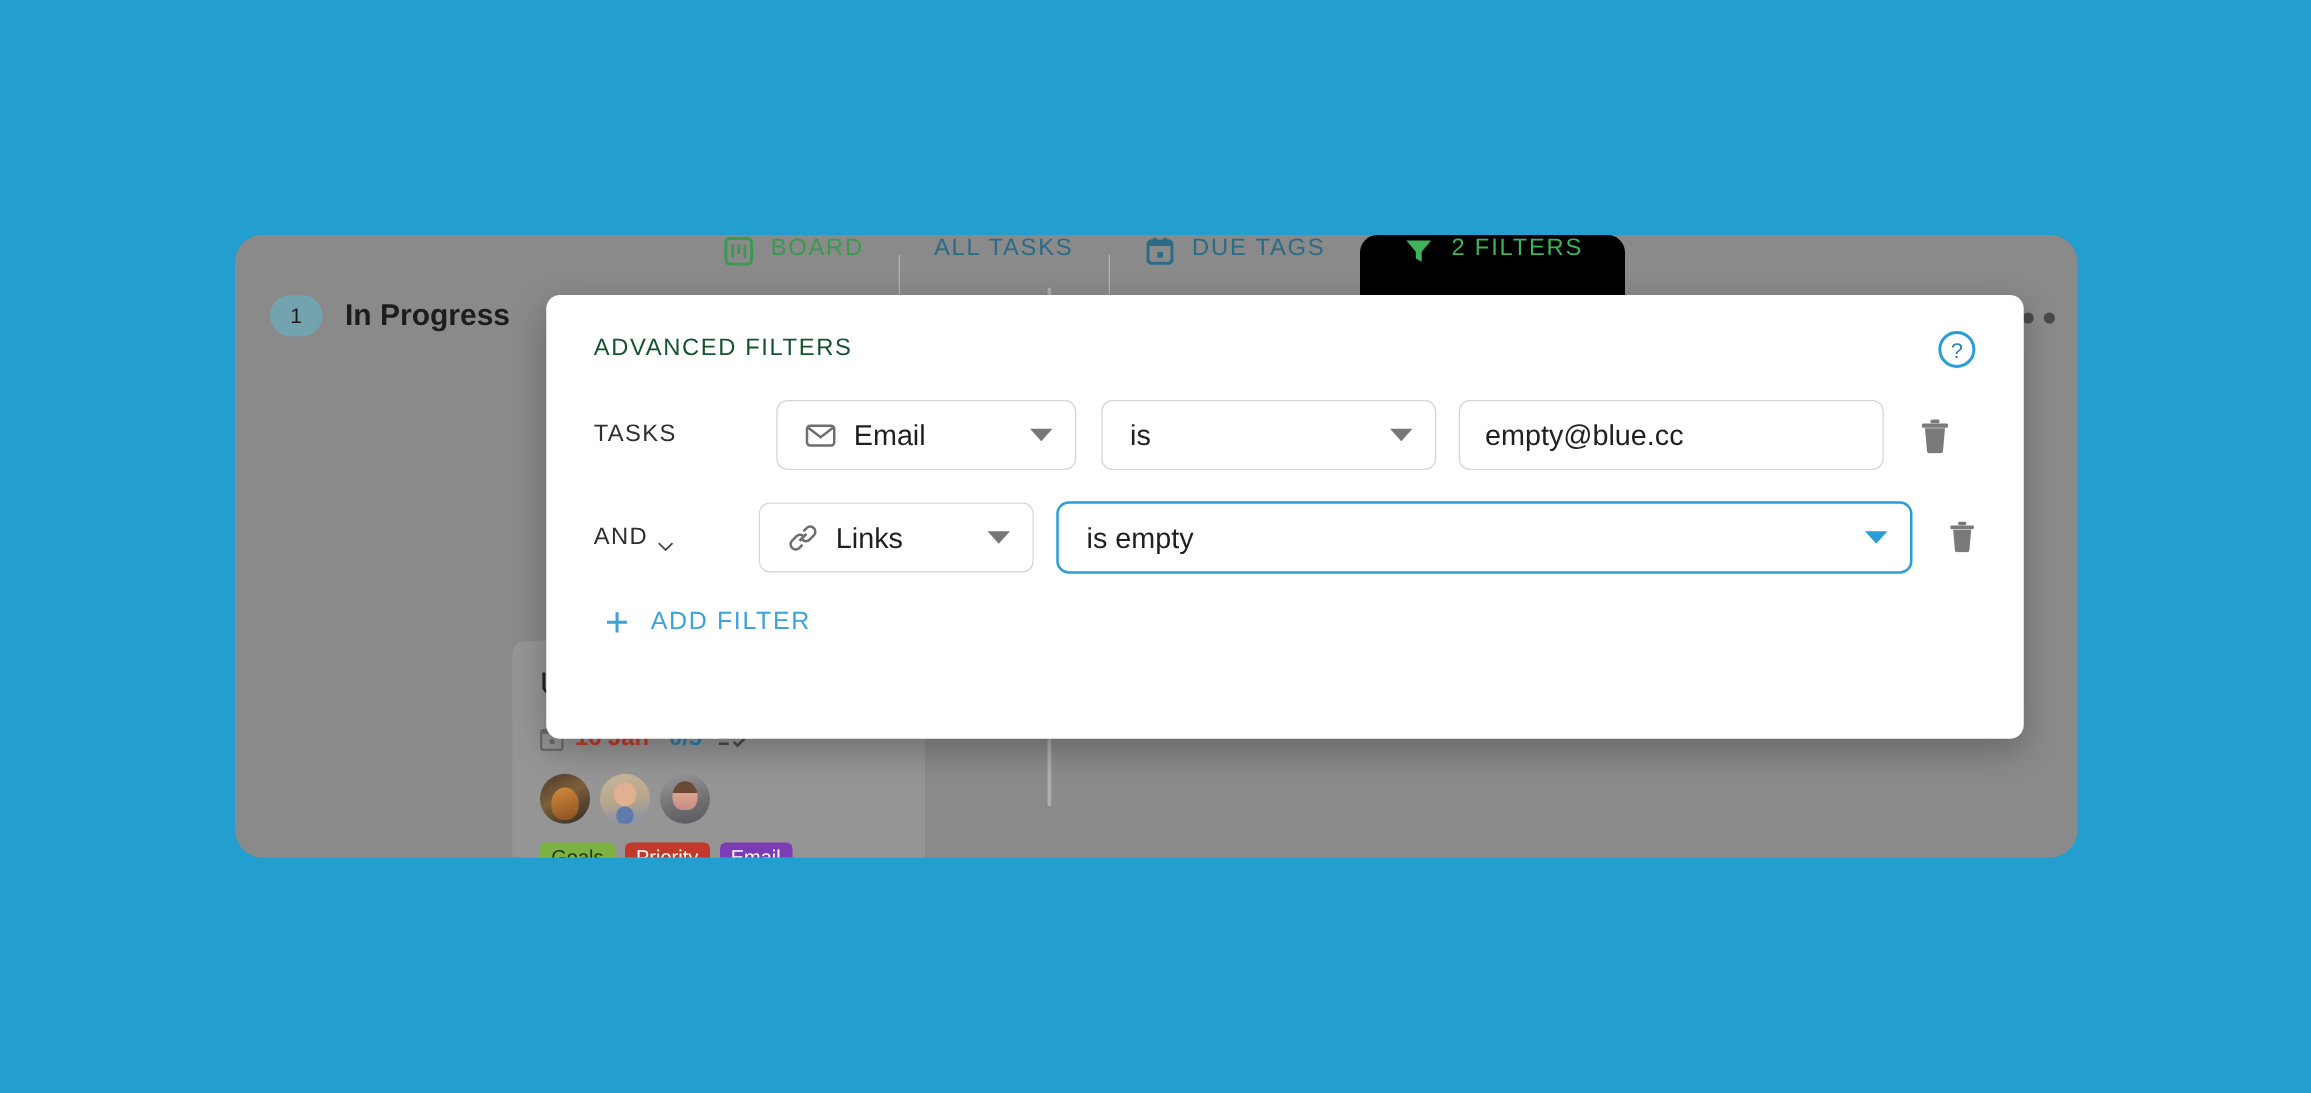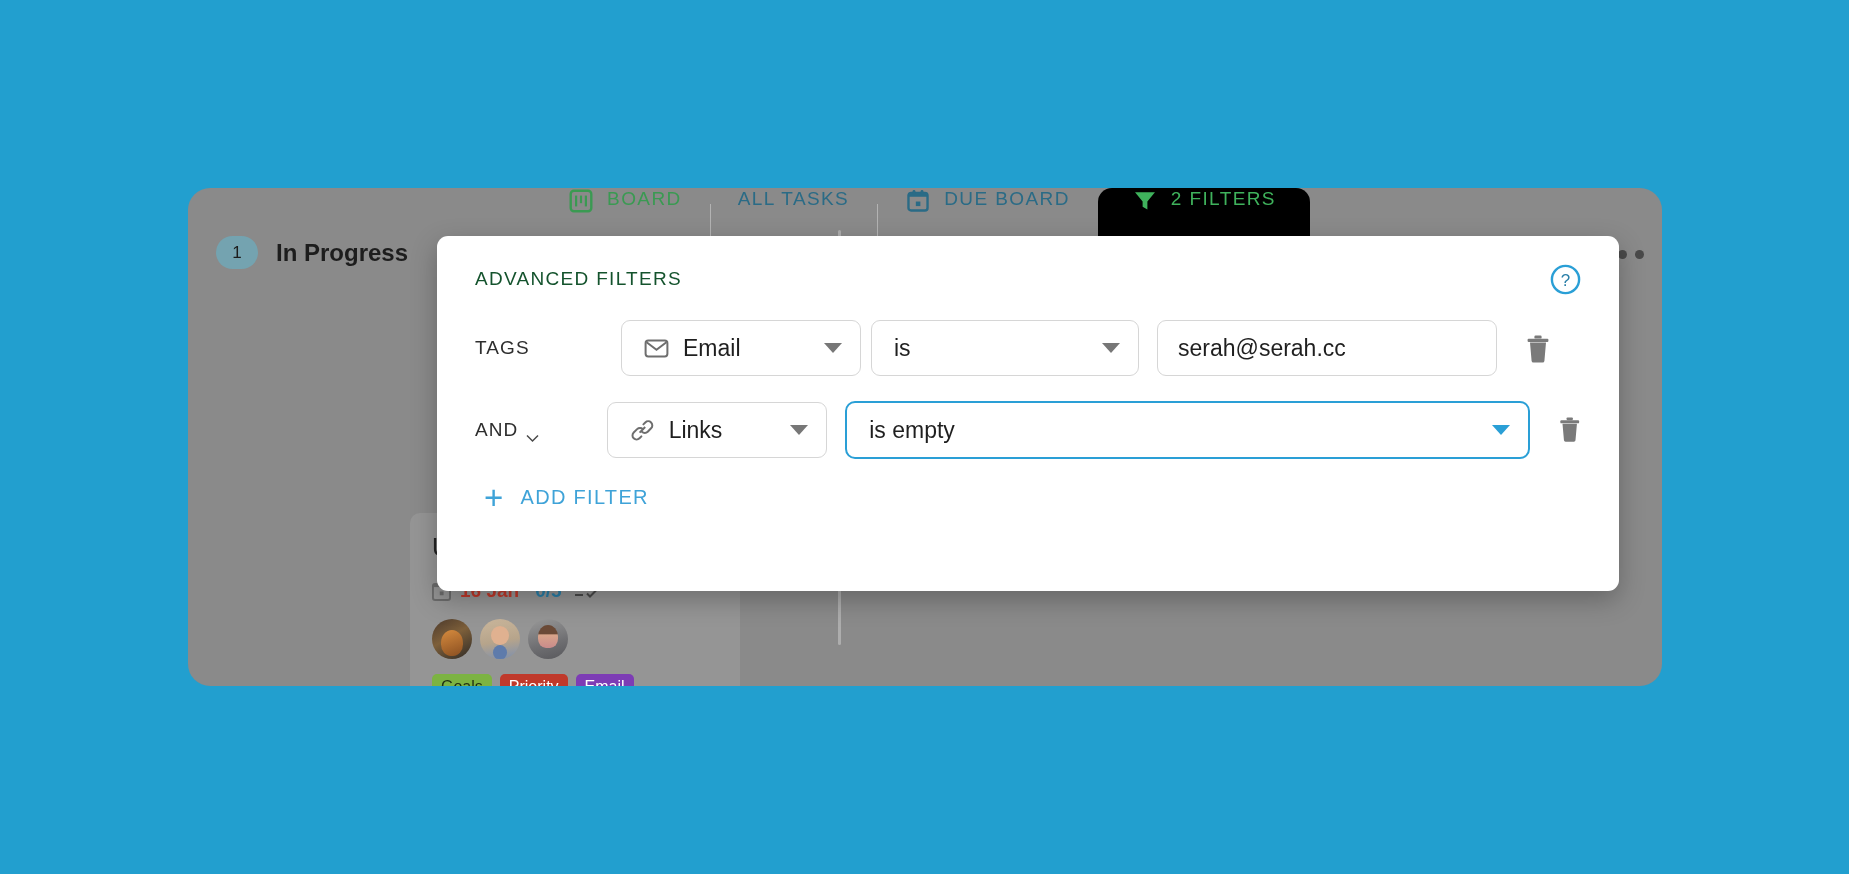--- a/index.html
+++ b/index.html
@@ -258,21 +258,21 @@
     border: 1px solid #d6d6d6;
     border-radius: 9px;
     background: #fff;
     display: flex;
     align-items: center;
     padding: 0 18px 0 22px;
     gap: 14px;
     position: relative;
   }
   .sel-field { width: 240px; }
-  .sel-op    { width: 268px; margin-left: 10px; }
+  .sel-op    { width: 268px; margin-left: 20px; }
   .val-box {
     height: 56px;
     border: 1px solid #d6d6d6;
     border-radius: 9px;
     display: flex;
     align-items: center;
     padding: 0 20px;
     margin-left: 18px;
     width: 340px;
   }
@@ -357,21 +357,21 @@
       <div class="tb-item">
         <span class="tb-icon">
           <svg viewBox="0 0 24 24">
             <rect x="3.2" y="4.5" width="17.6" height="16.3" rx="2.4" fill="none" stroke="#2a6b86" stroke-width="2.2"></rect>
             <rect x="3.2" y="4.5" width="17.6" height="3.6" fill="#2a6b86"></rect>
             <rect x="7" y="1.8" width="2.6" height="4" rx="1.2" fill="#2a6b86"></rect>
             <rect x="14.4" y="1.8" width="2.6" height="4" rx="1.2" fill="#2a6b86"></rect>
             <rect x="10" y="12.5" width="4.2" height="4.2" fill="#2a6b86"></rect>
           </svg>
         </span>
-        <span>DUE BOARD</span>
+        <span>DUE TAGS</span>
       </div>
 
 
       <div class="tb-item is-active">
         <span class="tb-icon">
           <svg viewBox="0 0 24 24">
             <path d="M2.8 4h18.4l-7 8.4v7.4l-4.4-2.4v-5z" fill="#3fb25c"></path>
           </svg>
         </span>
         <span>2 FILTERS</span>
@@ -438,41 +438,41 @@
     <span class="help-icon">
       <svg viewBox="0 0 31 31">
         <circle cx="15.5" cy="15.5" r="13.6" fill="none" stroke="#2a9fd6" stroke-width="2.4"></circle>
         <text x="15.5" y="22.4" text-anchor="middle" font-family="Liberation Sans, sans-serif" font-size="17" fill="#2a7fa8">?</text>
       </svg>
     </span>
   </div>
 
   <div class="filter-row">
     <span class="row-conj">
-      <span>TAGS</span>
+      <span>TASKS</span>
     </span>
 
     <div class="sel sel-field">
       <span class="f-icon">
         <svg viewBox="0 0 25 25">
           <rect x="1.6" y="4.6" width="21.8" height="15.8" rx="2.6" fill="none" stroke="#6e6e6e" stroke-width="2"></rect>
           <path d="M2.6 6.2l9.9 7.6 9.9-7.6" fill="none" stroke="#6e6e6e" stroke-width="2"></path>
         </svg>
       </span>
       <span class="sel-label">Email</span>
       <span class="caret"></span>
     </div>
 
     <div class="sel sel-op">
       <span class="sel-label">is</span>
       <span class="caret"></span>
     </div>
 
     <div class="val-box">
-      <span class="val-text">serah@serah.cc</span>
+      <span class="val-text">empty@blue.cc</span>
     </div>
 
     <span class="trash">
       <svg viewBox="0 0 26 29">
         <rect x="2.6" y="4.8" width="20.8" height="3.3" rx="1" fill="#7a7a7a"></rect>
         <rect x="9.4" y="1.6" width="7.2" height="3" rx="1.2" fill="#7a7a7a"></rect>
         <path d="M5 8.6h16l-1.6 18.4a1.8 1.8 0 0 1-1.8 1.6H8.4a1.8 1.8 0 0 1-1.8-1.6z" fill="#7a7a7a"></path>
       </svg>
     </span>
   </div>

